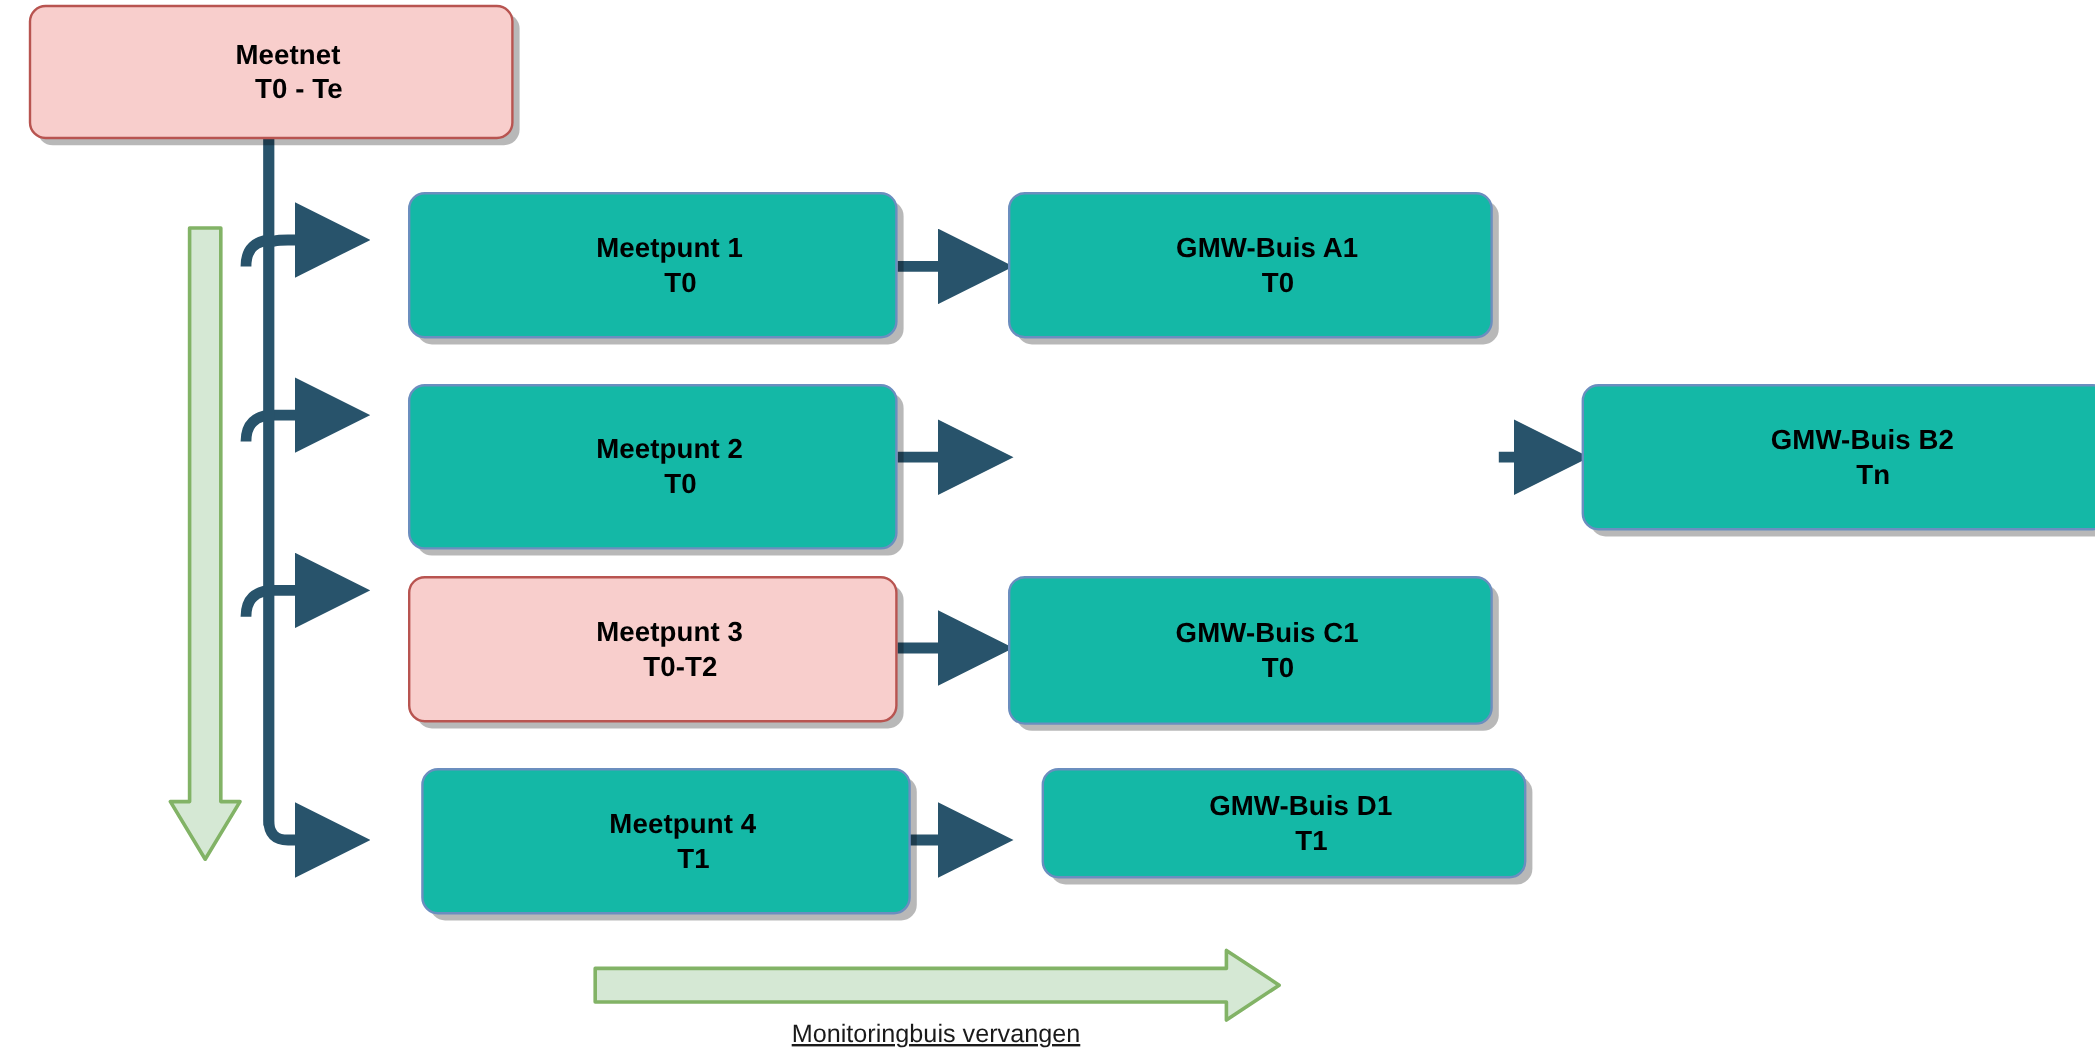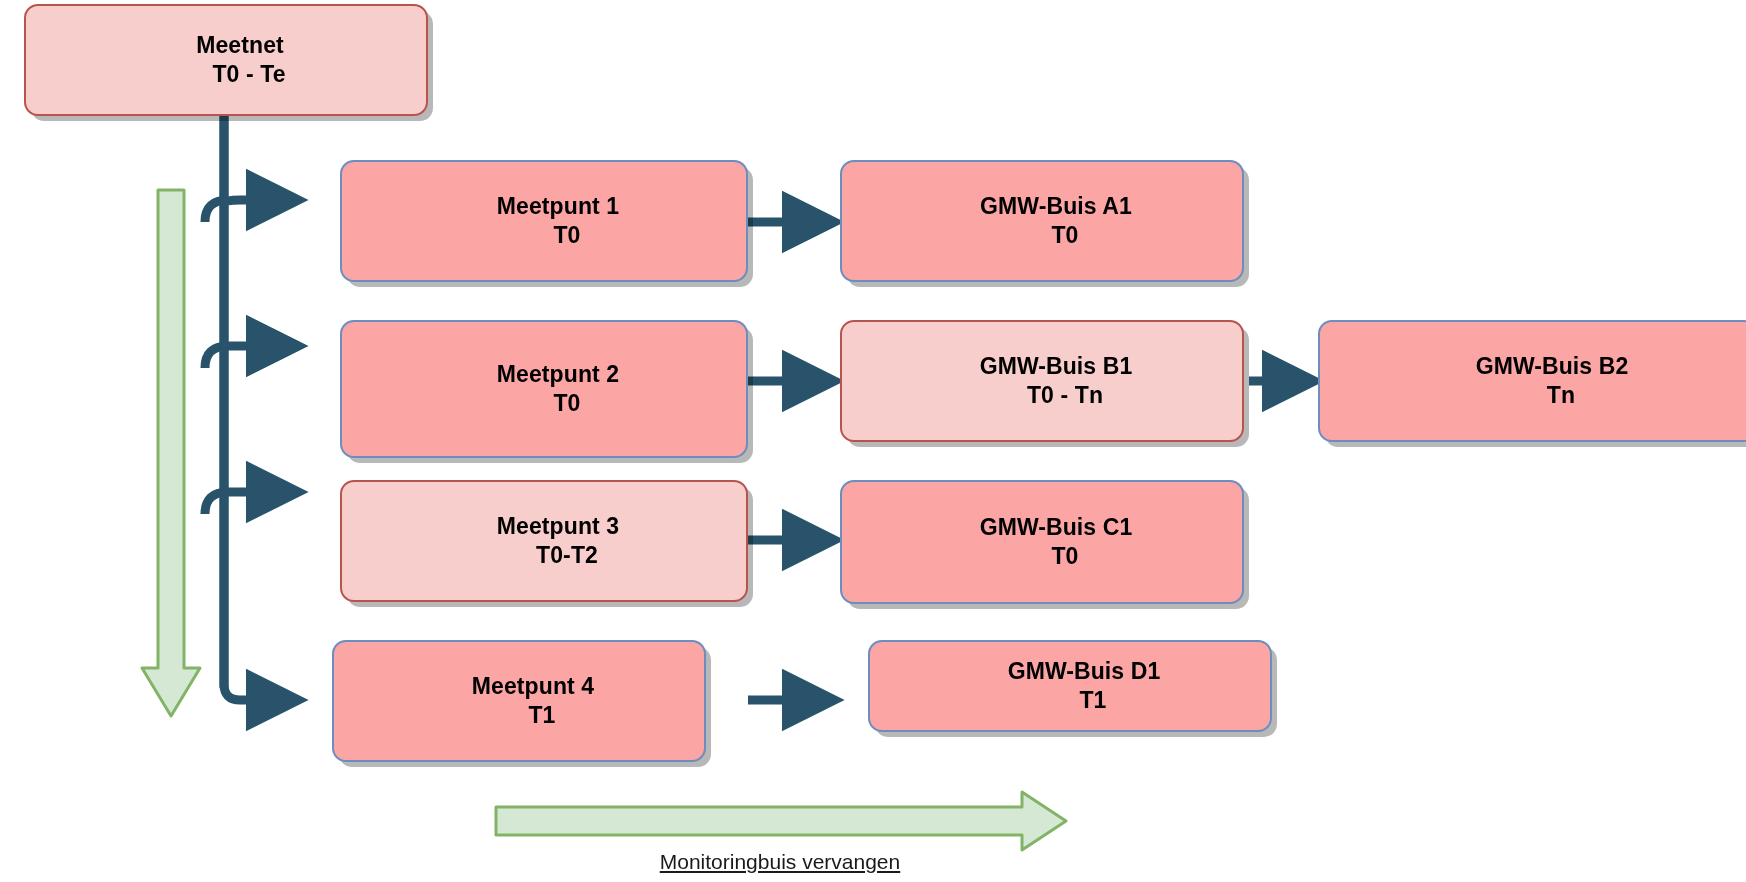--- a/index.html
+++ b/index.html
@@ -28,21 +28,21 @@
     text-align: center;
     font-weight: bold;
     font-size: 23px;
     line-height: 1.27;
     color: #000000;
     box-shadow: 6px 6px 0 -1px rgba(0,0,0,0.28);
     letter-spacing: 0.1px;
     padding-left: 28px;
   }
   .node.blue {
-    background: #fca5a5;
+    background: #14b8a6;
     border: 2px solid #6b8ebf;
   }
   .node.pink {
     background: #f8cecc;
     border: 2px solid #b85450;
   }
   .node .l1 { display:block; }
   .node .l2 { display:block;margin-left:18px; }
 
   
@@ -127,39 +127,35 @@
   </div>
   <div class="node blue" style="left:840px; top:160px; width:404px; height:122px;">
     <span class="l1">GMW-Buis A1</span>
     <span class="l2">T0</span>
   </div>
 
   <div class="node blue" style="left:340px; top:320px; width:408px; height:138px;">
     <span class="l1">Meetpunt 2</span>
     <span class="l2">T0</span>
   </div>
-  <div class="node pink" style="left:840px; top:320px; width:404px; height:122px;">
-    <span class="l1">GMW-Buis B1</span>
-    <span class="l2">T0 - Tn</span>
-  </div>
   <div class="node blue" style="left:1318px; top:320px; width:440px; height:122px;">
     <span class="l1">GMW-Buis B2</span>
     <span class="l2">Tn</span>
   </div>
 
   <div class="node pink" style="left:340px; top:480px; width:408px; height:122px;">
     <span class="l1">Meetpunt 3</span>
     <span class="l2">T0-T2</span>
   </div>
   <div class="node blue" style="left:840px; top:480px; width:404px; height:124px;">
     <span class="l1">GMW-Buis C1</span>
     <span class="l2">T0</span>
   </div>
 
-  <div class="node blue" style="left:332px; top:640px; width:374px; height:122px;">
+  <div class="node blue" style="left:351px; top:640px; width:408px; height:122px;">
     <span class="l1">Meetpunt 4</span>
     <span class="l2">T1</span>
   </div>
   <div class="node blue" style="left:868px; top:640px; width:404px; height:92px;">
     <span class="l1">GMW-Buis D1</span>
     <span class="l2">T1</span>
   </div>
 
 </div>
 

